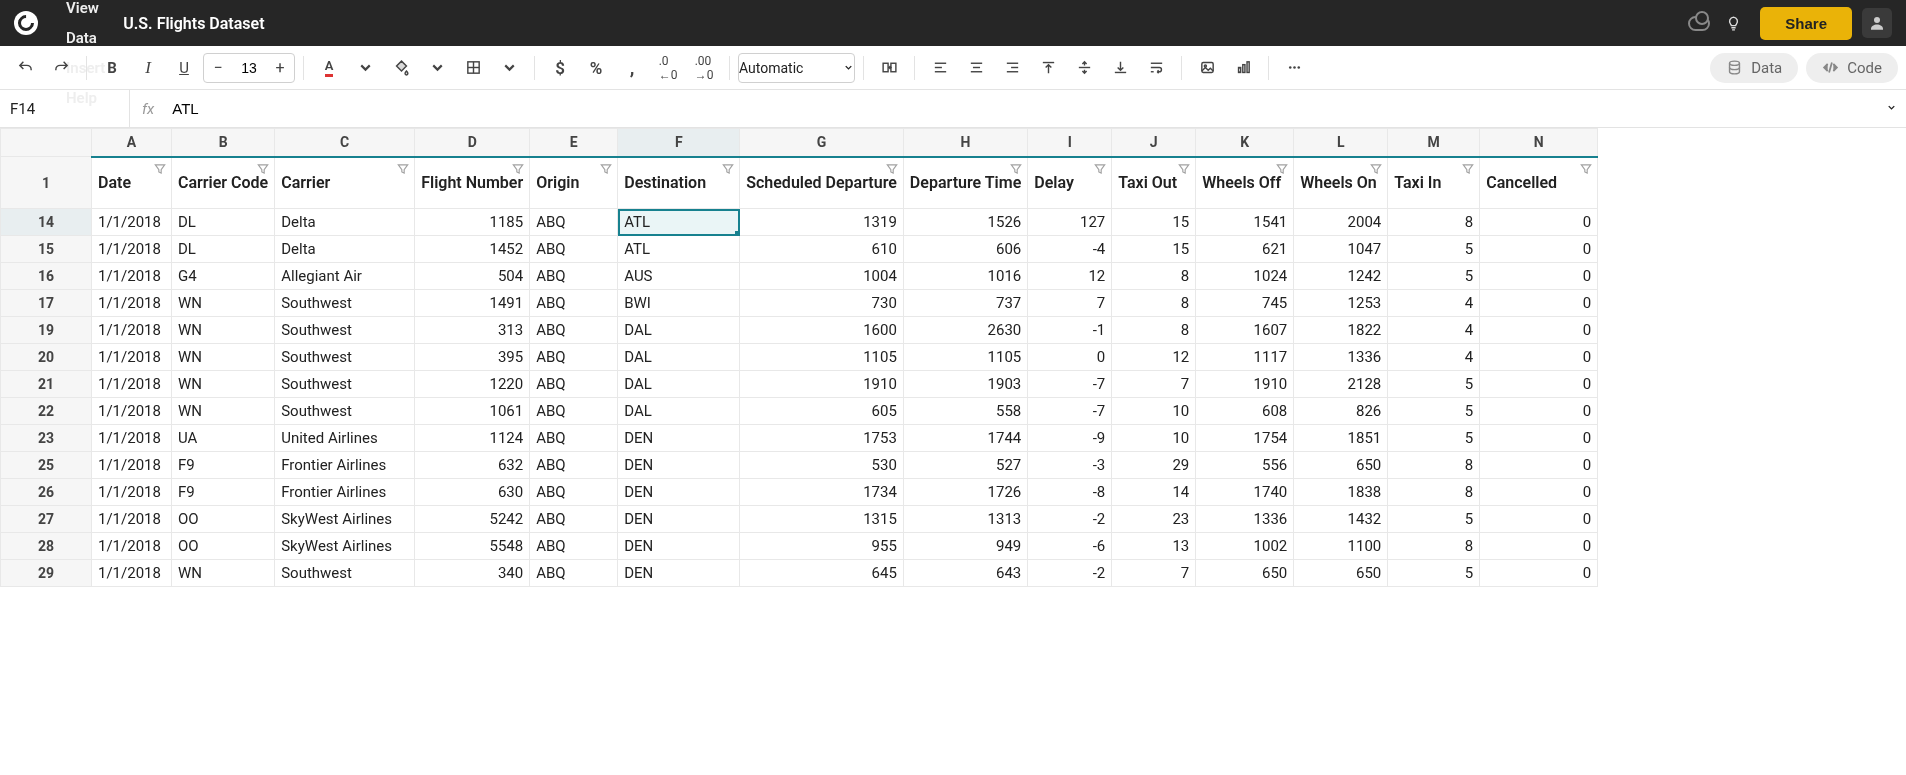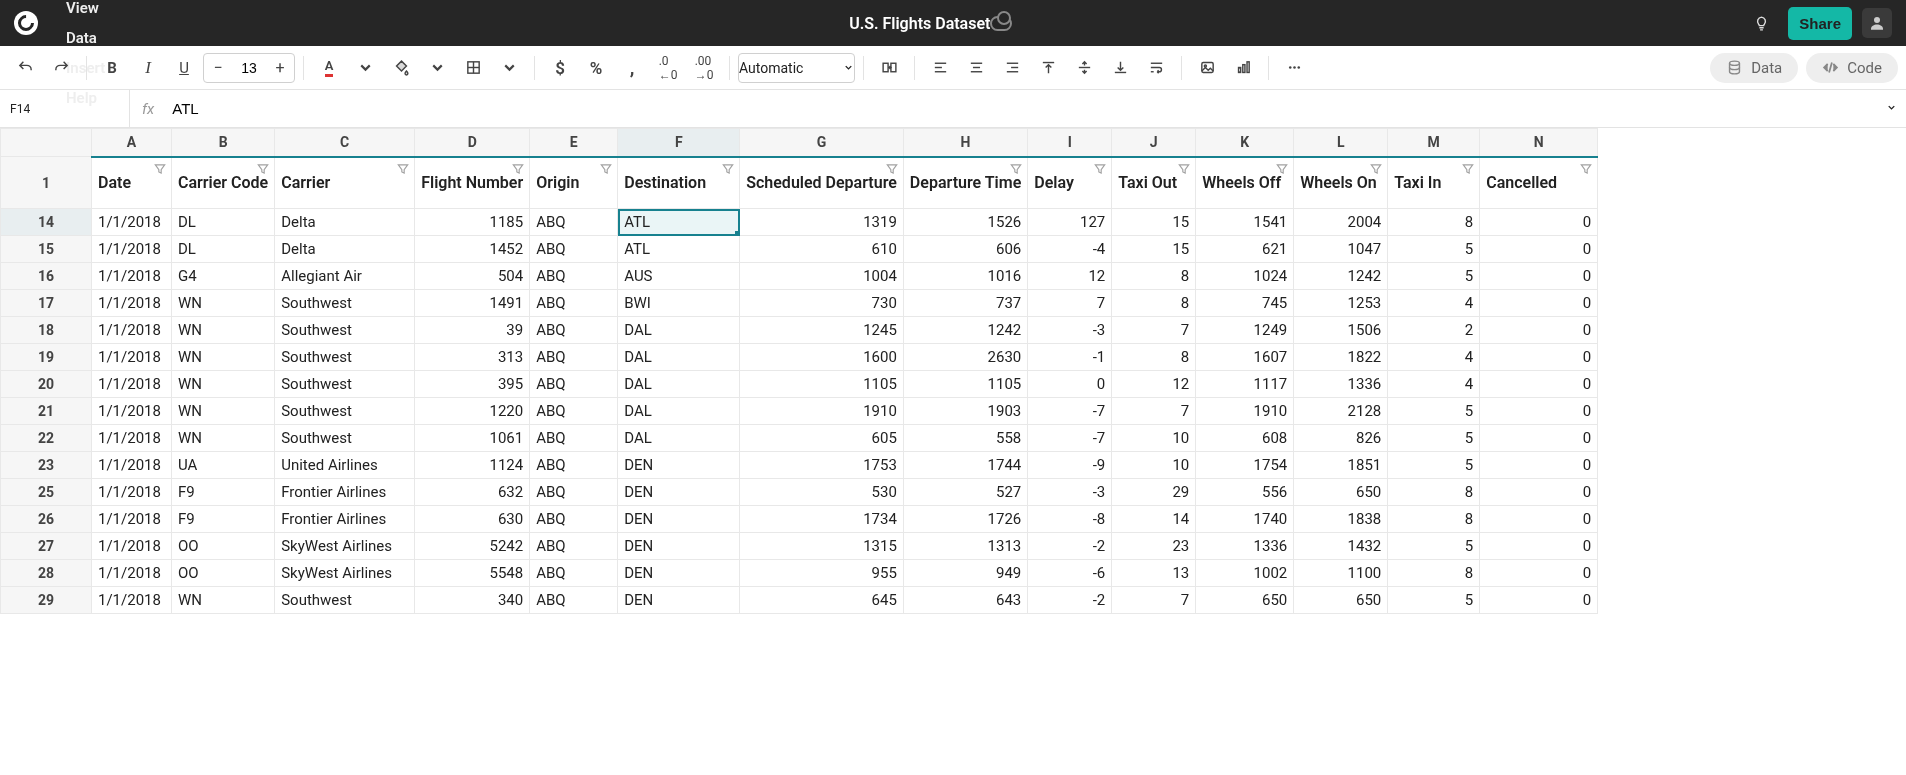--- a/index.html
+++ b/index.html
@@ -3,26 +3,26 @@
 <meta charset="utf-8">
 <style>
   * { box-sizing: border-box; margin: 0; padding: 0; }
   body { font-family: -apple-system, BlinkMacSystemFont, "Segoe UI", Roboto, Helvetica, Arial, sans-serif; font-size: 13px; color: #222; background: #fff; overflow: hidden; }
   
   
   .menubar { background: #262626; color: #eee; display: flex; align-items: center; height: 46px; padding: 0 14px; gap: 6px; }
   .logo { width: 24px; height: 24px; background: #fff; border-radius: 50%; margin-right: 10px; position: relative; }
   .logo::after { content: ""; position: absolute; top: 50%; left: 50%; width: 10px; height: 10px; border: 3px solid #262626; border-radius: 50%; border-top-color: transparent; transform: translate(-50%,-50%) rotate(45deg); }
   .menu-item { padding: 6px 12px; font-size: 15px; font-weight: 600; cursor: pointer; border-radius: 4px; }
-  .title-area { flex: 1; display: flex; justify-content: center; align-items: center; gap: 0; }
+  .title-area { flex: 1; display: flex; justify-content: space-between; align-items: center; gap: 0; }
   .doc-title { font-size: 16px; font-weight: 600; color: #fff; }
   .cloud { width: 22px; height: 15px; border: 2px solid #888; border-radius: 10px; position: relative; }
   .cloud::before { content:""; position:absolute; top:-7px; left:5px; width:10px; height:10px; border:2px solid #888; border-radius:50%; background:#262626; }
   .right-controls { display:flex; align-items:center; gap:10px; }
-  .share-btn { background:#14b8a6; color:#222; font-weight:700; border:none; border-radius:5px; padding:8px 11px; font-size:15px; cursor:pointer; }
+  .share-btn { background:#eab308; color:#222; font-weight:700; border:none; border-radius:5px; padding:8px 25px; font-size:15px; cursor:pointer; }
   .user-btn { background:#3a3a3a; border-radius:5px; padding:6px; cursor:pointer; display:flex; align-items:center; justify-content:center; }
   .user-icon { width:18px; height:18px; fill:#ccc; }
 
   
   .toolbar { display:flex; align-items:center; height:44px; border-bottom:1px solid #e3e3e3; padding:0 8px; gap:2px; }
   .tbtn { width:34px; height:34px; display:flex; align-items:center; justify-content:center; border-radius:4px; cursor:pointer; color:#444; }
   .tbtn svg { width:17px; height:17px; }
   .tsep { width:1px; height:24px; background:#e3e3e3; margin:0 6px; }
   .font-size-box { display:flex; align-items:center; border:1px solid #d0d0d0; border-radius:4px; height:30px; }
   .font-size-box .step { width:28px; text-align:center; cursor:pointer; font-size:16px; color:#444; }
@@ -31,21 +31,21 @@
   .chev { width:11px; height:11px; }
   .right-chips { margin-left:auto; display:flex; gap:8px; }
   .chip { display:flex; align-items:center; gap:8px; background:#eee; border-radius:18px; padding:6px 16px; font-size:15px; color:#666; cursor:pointer; }
   .chip svg { width:17px; height:17px; fill:#888; }
   .fx-bold { font-weight:700; font-size:15px; }
   .italic { font-style:italic; font-family:serif; font-size:17px; }
   .underline-u { text-decoration:underline; font-size:15px; }
   
   
   .formula-bar { display:flex; align-items:center; height:38px; border-bottom:1px solid #e3e3e3; }
-  .cell-ref { width:130px; padding:0 10px; font-size:12px; border-right:1px solid #e3e3e3; height:100%; display:flex; align-items:center; }
+  .cell-ref { width:130px; padding:0 10px; font-size:15px; border-right:1px solid #e3e3e3; height:100%; display:flex; align-items:center; }
   .fx-label { padding:0 12px; color:#999; font-style:italic; font-size:15px; }
   .formula-input { flex:1; border:none; outline:none; font-size:15px; padding:0 6px; }
   .expand-caret { width:30px; text-align:center; cursor:pointer; }
 
   
   .grid-wrap { position:relative; overflow:auto; height:calc(100vh - 46px - 44px - 38px); }
   table.grid { border-collapse:collapse; table-layout:fixed; }
   .grid th, .grid td { border:1px solid #e8e8e8; padding:0; white-space:nowrap; overflow:hidden; text-overflow:ellipsis; }
   .corner { width:91px; height:28px; background:#f6f6f6; position:sticky; top:0; left:0; z-index:5; }
   .col-head { height:28px; background:#f6f6f6; text-align:center; font-size:14px; color:#444; position:sticky; top:0; z-index:3; }
@@ -397,37 +397,20 @@
           <td class="cG num">730</td>
           <td class="cH num">737</td>
           <td class="cI num">7</td>
           <td class="cJ num">8</td>
           <td class="cK num">745</td>
           <td class="cL num">1253</td>
           <td class="cM num">4</td>
           <td class="cN num">0</td>
         </tr>
         <tr class="data-row">
-          <th class="row-head">18</th>
-          <td class="cA txt">1/1/2018</td>
-          <td class="cB txt">WN</td>
-          <td class="cC txt">Southwest</td>
-          <td class="cD num">39</td>
-          <td class="cE txt">ABQ</td>
-          <td class="cF txt">DAL</td>
-          <td class="cG num">1245</td>
-          <td class="cH num">1242</td>
-          <td class="cI num">-3</td>
-          <td class="cJ num">7</td>
-          <td class="cK num">1249</td>
-          <td class="cL num">1506</td>
-          <td class="cM num">2</td>
-          <td class="cN num">0</td>
-        </tr>
-        <tr class="data-row">
           <th class="row-head">19</th>
           <td class="cA txt">1/1/2018</td>
           <td class="cB txt">WN</td>
           <td class="cC txt">Southwest</td>
           <td class="cD num">313</td>
           <td class="cE txt">ABQ</td>
           <td class="cF txt">DAL</td>
           <td class="cG num">1600</td>
           <td class="cH num">2630</td>
           <td class="cI num">-1</td>

